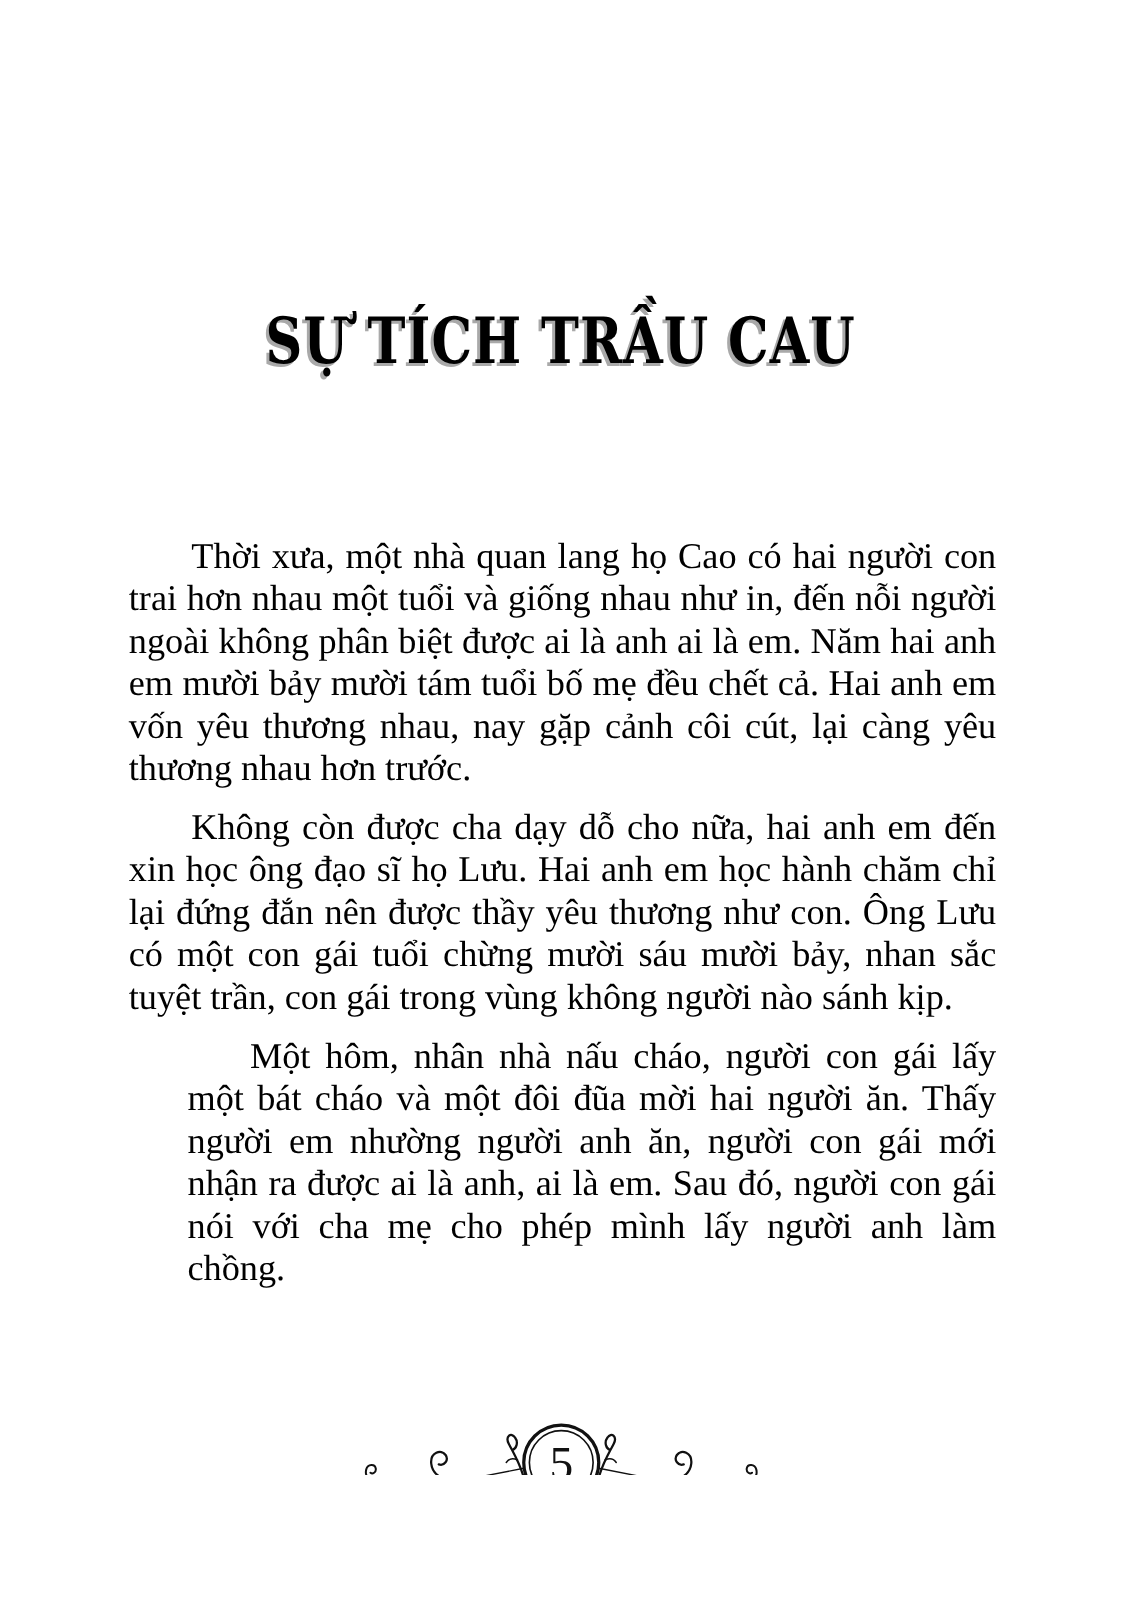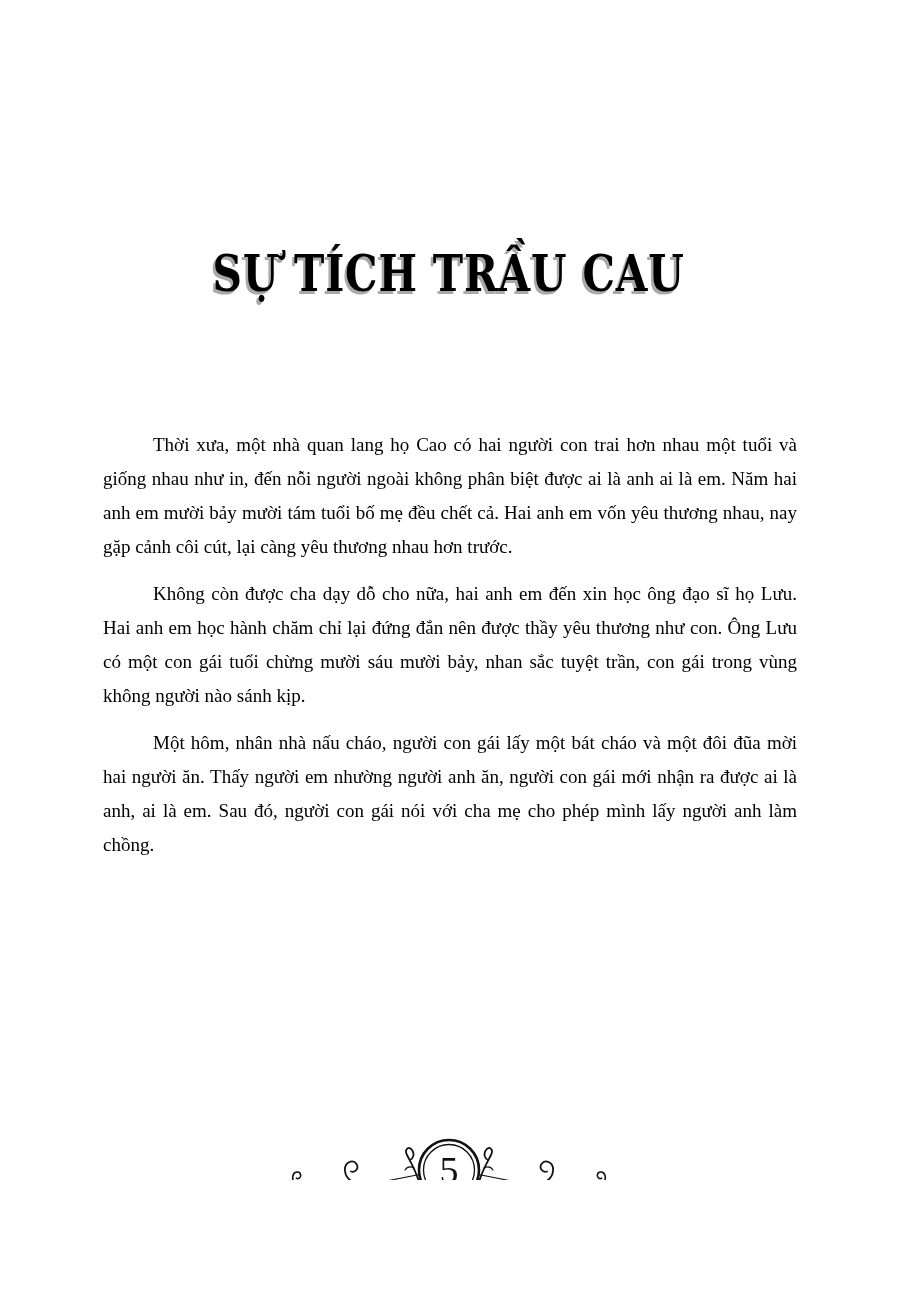--- a/index.html
+++ b/index.html
@@ -32,29 +32,29 @@
     text-shadow: -3px 3px 0 #a9a9a9;
     transform: scaleX(0.80);
     transform-origin: 50% 50%;
     white-space: nowrap;
   }
   .body-text {
     position: absolute;
     top: 428px;
     left: 103px;
     width: 694px;
-    font-size: 19px;
+    font-size: 29px;
     line-height: 34px;
     text-align: justify;
   }
   .body-text p {
     margin: 0 0 13px 0;
     text-indent: 50px;
   }
-  .body-text p:last-child { margin-bottom: 0; }
+  .body-text p:last-child { margin-bottom: 0; margin-left: 47px; }
   .ornament {
     position: absolute;
     top: 1126px;
     left: 0;
     width: 100%;
     text-align: center;
     line-height: 0;
   }
   .pgnum {
     font-family: "Liberation Serif", serif;

